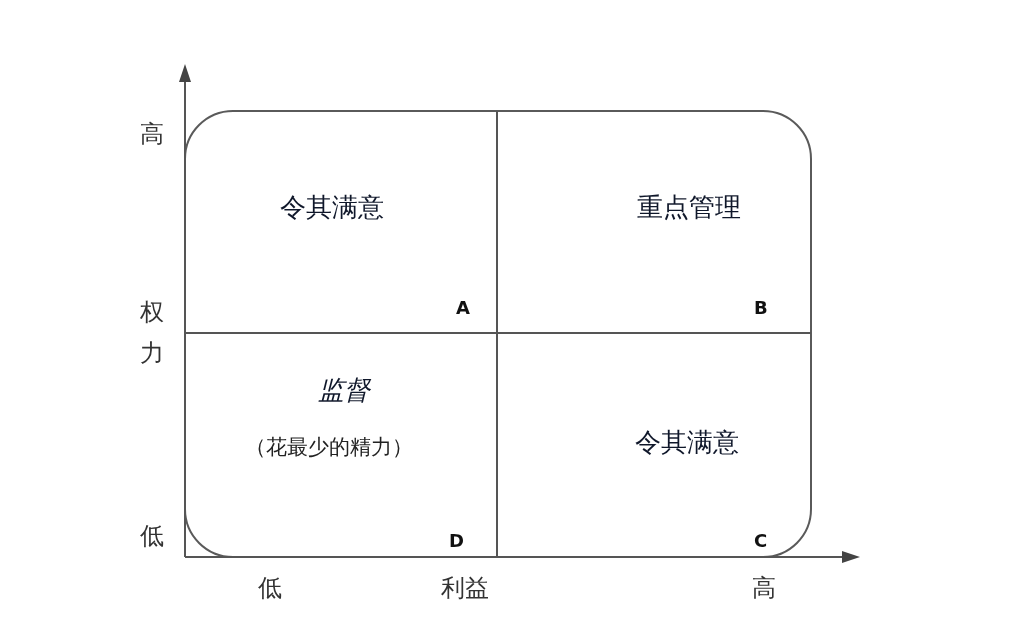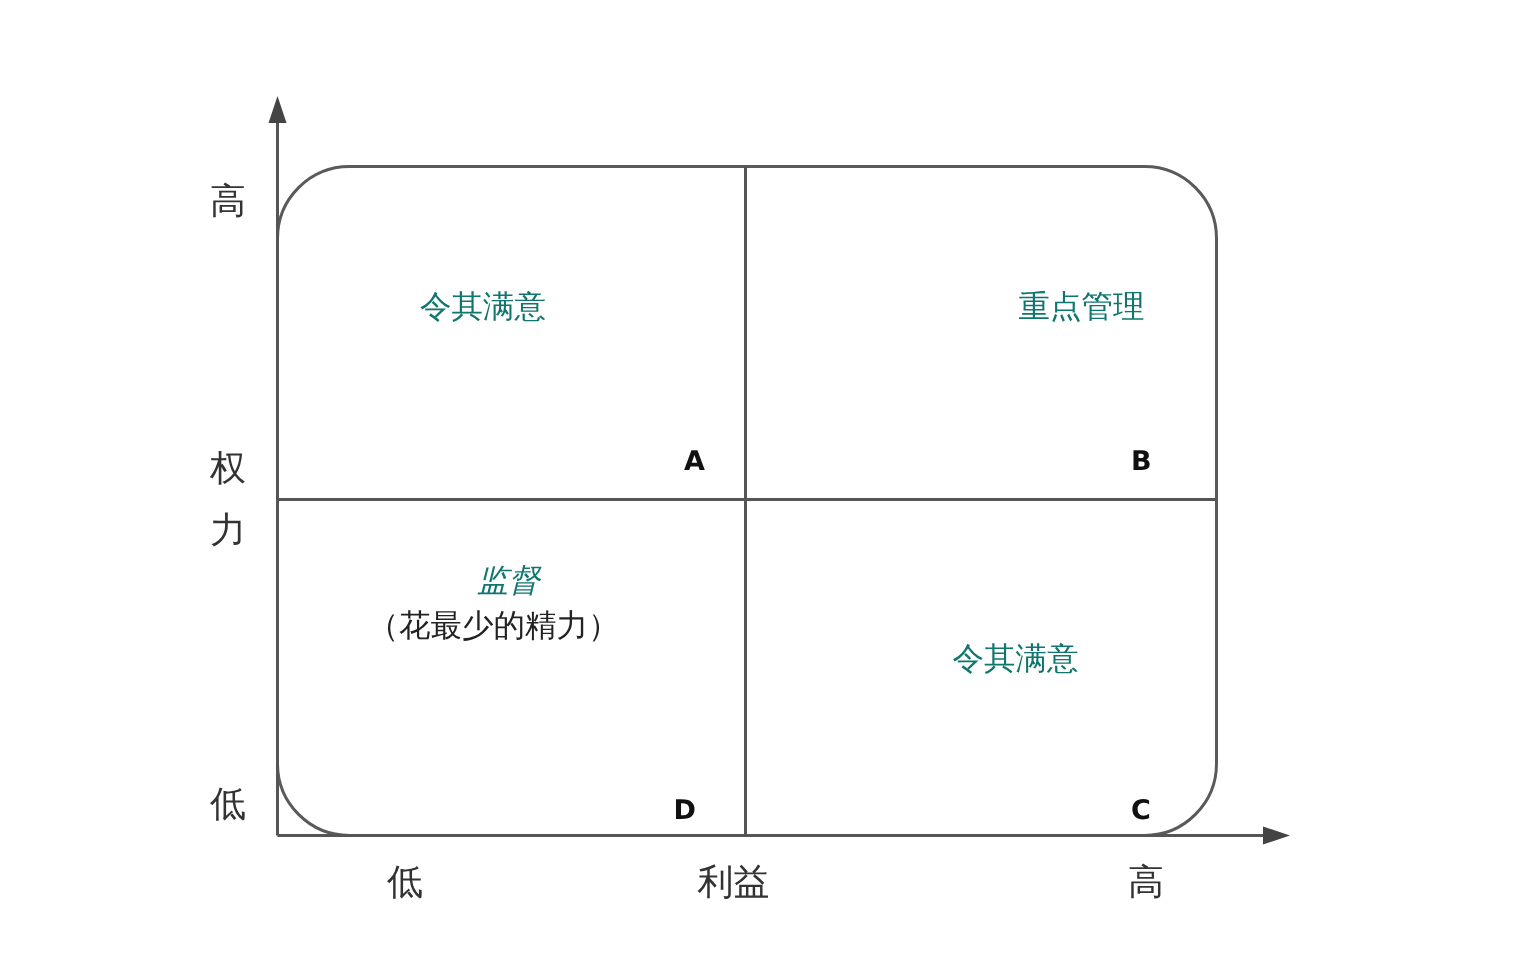--- a/index.html
+++ b/index.html
@@ -1,21 +1,21 @@
 <!DOCTYPE html>
 <html><head>
 <meta charset="utf-8">
 <style>
   html, body { margin:0; padding:0; background:#ffffff; }
   body { width:1024px; height:635px; position:relative; overflow:hidden;
          font-family:"DejaVu Sans", "Liberation Sans", sans-serif; }
   #diagram { position:absolute; left:0; top:0; width:1024px; height:635px; }
   .label { position:absolute; color:#222; white-space:nowrap; }
   .axis-lbl { font-family:"DejaVu Serif", "Liberation Serif", serif; font-size:24px; color:#333; }
-  .quad-title { font-size:21px; color:#0f766e; }
+  .quad-title { font-size:26px; color:#0f172a; }
   .quad-sub { font-size:21px; color:#222; }
   .corner { font-size:18px; font-weight:bold; color:#111; font-family:"DejaVu Sans", sans-serif; }
 </style>
 </head>
 <body>
 
 <div id="diagram">
   <svg width="1024" height="635" viewBox="0 0 1024 635" style="position:absolute;left:0;top:0;">
 
     <rect x="185" y="111" width="626" height="446" rx="48" ry="48" fill="none" stroke="#5a5a5a" stroke-width="2"></rect>
@@ -29,28 +29,28 @@
     <line x1="497" y1="111" x2="497" y2="557" stroke="#555" stroke-width="2"></line>
     <line x1="185" y1="333" x2="811" y2="333" stroke="#555" stroke-width="2"></line>
   </svg>
 
   <div class="label axis-lbl" style="left:140px;top:118px;">高</div>
   <div class="label axis-lbl" style="left:140px;top:296px;">权</div>
   <div class="label axis-lbl" style="left:140px;top:337px;">力</div>
   <div class="label axis-lbl" style="left:140px;top:520px;">低</div>
 
   <div class="label axis-lbl" style="left:258px;top:572px;">低</div>
-  <div class="label axis-lbl" style="left:465px;top:572px;font-family:Liberation Serif, serif;">利益</div>
+  <div class="label axis-lbl" style="left:441px;top:572px;font-family:Liberation Serif, serif;">利益</div>
   <div class="label axis-lbl" style="left:752px;top:572px;">高</div>
 
   <div class="label quad-title" style="left:280px;top:190px;">令其满意</div>
   <div class="label corner" style="left:456px;top:297px;">A</div>
 
-  <div class="label quad-title" style="left:637px;top:190px;margin-left:42px;">重点管理</div>
+  <div class="label quad-title" style="left:637px;top:190px;">重点管理</div>
   <div class="label corner" style="left:754px;top:297px;">B</div>
 
   <div class="label quad-title" style="left:318px;top:373px;font-style:italic;">监督</div>
-  <div class="label quad-sub" style="left:245px;top:403px;">（花最少的精力）</div>
+  <div class="label quad-sub" style="left:245px;top:433px;">（花最少的精力）</div>
   <div class="label corner" style="left:449px;top:530px;">D</div>
 
   <div class="label quad-title" style="left:635px;top:425px;">令其满意</div>
   <div class="label corner" style="left:754px;top:530px;">C</div>
 </div>
 
 </body></html>

